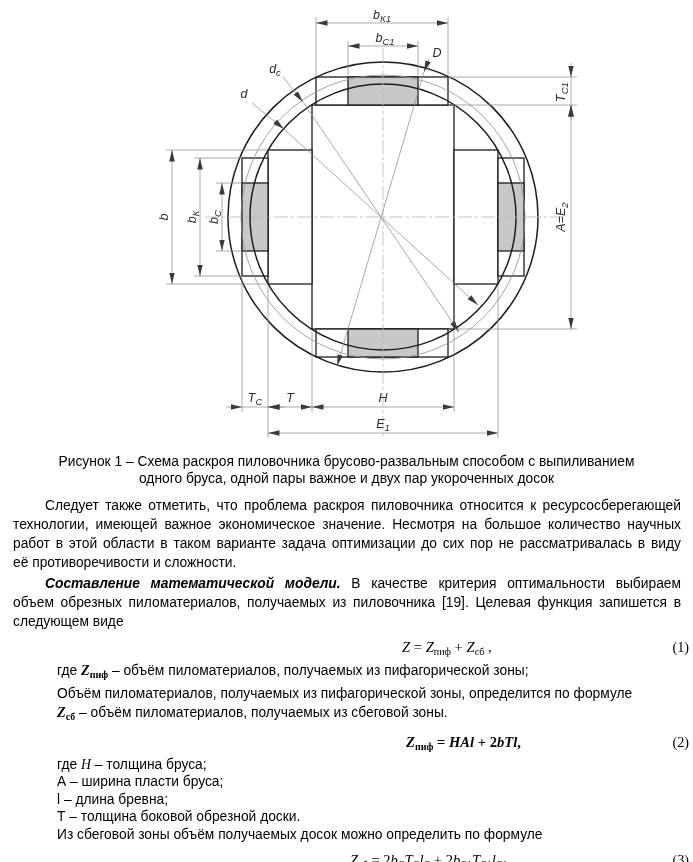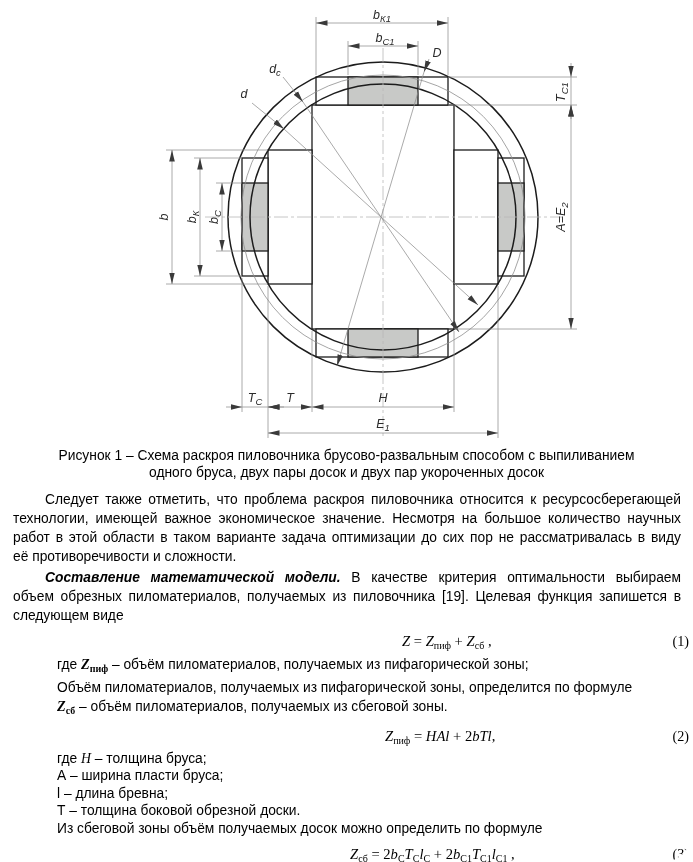--- a/index.html
+++ b/index.html
@@ -1,43 +1,43 @@
 <!DOCTYPE html>
 <html><head>
 <meta charset="utf-8">
 <style>
   html,body{margin:0;padding:0;background:#ffffff;}
   .page{position:relative;width:693px;height:862px;background:#fff;overflow:hidden;
-        font-family:"Liberation Sans",sans-serif;color:#000;border-radius:31px;}
+        font-family:"Liberation Sans",sans-serif;color:#000;}
   .fig{display:block;}
   
   .dlab{font-family:"Liberation Sans",sans-serif;font-style:italic;font-size:12.5px;fill:#2b2b2b;}
   .dsub{font-size:9.5px;}
   
-  .caption{margin-top:7px;text-align:center;font-size:13.8px;line-height:17px;}
+  .caption{margin-top:13px;text-align:center;font-size:13.8px;line-height:17px;}
   
   .body{font-size:13.8px;line-height:19px;padding-left:13px;padding-right:12px;}
   .jl{text-align:justify;text-align-last:justify;}
   .ind32{text-indent:32px;}
   .ind44{padding-left:44px;}
   .lead{font-weight:bold;font-style:italic;}
   .p1{margin-top:9px;}
   .p2{margin-top:2px;}
   .defs{line-height:17.3px;}
   
   .frow{position:relative;height:22px;margin-top:8px;}
   .fml{position:absolute;top:0;font-family:"Liberation Serif",serif;font-size:14.6px;white-space:pre;}
   .fml .fit{font-style:italic;}
   .fml .fsub{font-size:10px;vertical-align:-3px;}
   .fml-inline{font-family:"Liberation Serif",serif;font-size:14.2px;white-space:pre;font-weight:bold;}
   .fml-inline .fit{font-style:italic;}
   .fml-inline .fsub{font-size:10px;vertical-align:-3px;}
   .eqnum{position:absolute;right:4px;top:0;font-family:"Liberation Serif",serif;font-size:14.2px;}
   .servar{font-family:"Liberation Serif",serif;font-style:italic;}
-  .f1{left:402px;} .f2{left:385px;} .f3{left:350px;text-align:right;}
+  .f1{left:402px;} .f2{left:406px;font-weight:bold;} .f3{left:350px;text-align:right;}
 </style>
 </head>
 <body>
 
 <div class="page">
 
   <svg class="fig" width="693" height="440" viewBox="0 0 693 440">
     <defs>
       <marker id="arw" markerUnits="userSpaceOnUse" markerWidth="12" markerHeight="9" refX="11.5" refY="4.5" orient="auto-start-reverse">
         <path d="M11.5,4.5 L0,1.7 L0,7.3 Z" fill="#3a3a3a"></path>
@@ -130,21 +130,21 @@
       <text class="dlab" transform="rotate(-90 218 217)" x="218" y="217"><tspan>b</tspan><tspan class="dsub" dy="3">С</tspan></text>
       <text class="dlab" x="255" y="402"><tspan>T</tspan><tspan class="dsub" dy="3">С</tspan></text>
       <text class="dlab" x="290" y="402"><tspan>T</tspan></text>
       <text class="dlab" x="383" y="402"><tspan>H</tspan></text>
       <text class="dlab" x="383" y="428"><tspan>E</tspan><tspan class="dsub" dy="3">1</tspan></text>
     </g>
   </svg>
 
   <div class="caption">
     <div>Рисунок 1 – Схема раскроя пиловочника брусово-развальным способом с выпиливанием</div>
-    <div>одного бруса, двух пары досок и двух пар укороченных досок</div>
+    <div>одного бруса, одной пары важное и двух пар укороченных досок</div>
   </div>
 
   <div class="body p1">
     <div class="jl ind32">Следует также отметить, что проблема раскроя пиловочника относится к ресурсосберегающей</div>
     <div class="jl">технологии, имеющей важное экономическое значение. Несмотря на большое количество научных</div>
     <div class="jl">работ в этой области в таком варианте задача оптимизации до сих пор не рассматривалась в виду</div>
     <div>её противоречивости и сложности.</div>
   </div>
 
   <div class="body p2">

